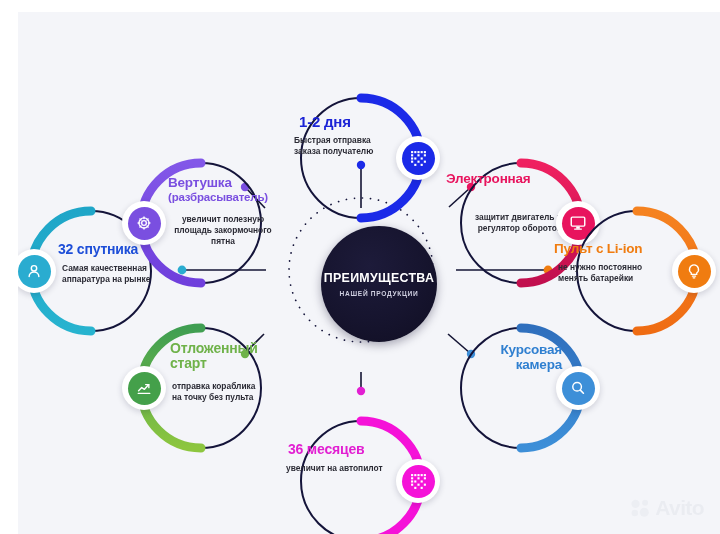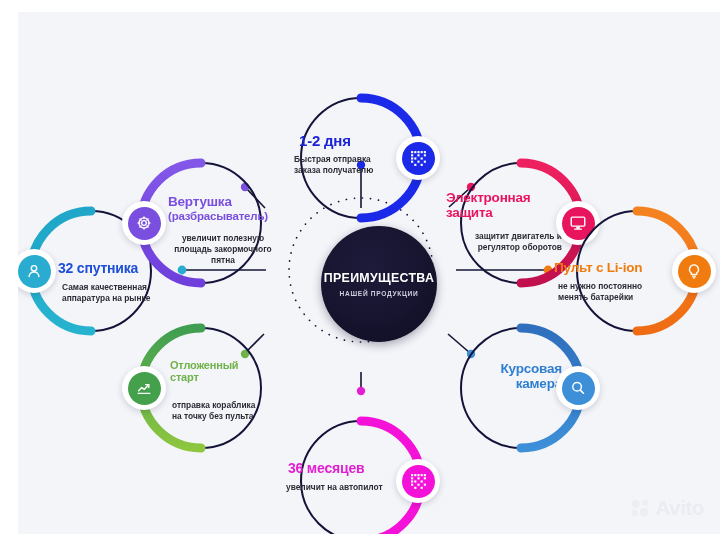--- a/index.html
+++ b/index.html
@@ -11,21 +11,21 @@
   }
   #stage{
     position:absolute;
     left:18px;top:12px;
     width:702px;height:522px;
     background:#f4f5f9;
     overflow:hidden;
   }
   .node{position:absolute;}
   .ring-svg{position:absolute;left:0;top:0;overflow:visible;}
-  .txt{position:absolute;margin-top:19px;}
+  .txt{position:absolute;}
   .title{
     font-weight:bold;
     line-height:1.08;
     letter-spacing:-0.2px;
     white-space:nowrap;
   }
   .sub{
     color:#2b2b35;
     font-size:8.4px;
     line-height:1.32;
@@ -143,21 +143,20 @@
         <linearGradient id="grad-protection" x1="0" y1="0" x2="0" y2="1">
           <stop offset="0%" stop-color="#ef2060"></stop>
             <stop offset="100%" stop-color="#c10f4e"></stop>
         </linearGradient>
       </defs>
       <circle cx="91" cy="91" r="60" fill="none" stroke="#14143a" stroke-width="2"></circle>
       <path d="M 91 31 A 60 60 0 0 1 91 151" fill="none" stroke="url(#grad-protection)" stroke-width="9" stroke-linecap="round"></path>
     </svg>
     <div class="txt title" style="left:16px;top:40px;font-size:13.5px;color:#e8145e;text-align:left;width:116px;">
       <div>Электронная</div>
-      <div>защита</div>
     </div>
     <div class="txt sub" style="left:16px;top:80px;text-align:right;width:116px;">
       <div>защитит двигатель и</div>
       <div>регулятор оборотов</div>
     </div>
     <div class="icon-badge" style="left:126px;top:69px;width:44px;height:44px;">
       <div class="icon-inner" style="width:33px;height:33px;background:#e8145e;">
         <svg width="18" height="18" viewBox="0 0 20 20">
           <rect x="2.5" y="3.5" width="15" height="10" rx="1.2" fill="none" stroke="#fff" stroke-width="1.6"></rect>
           <rect x="8" y="14" width="4" height="2.4" fill="#fff"></rect>
@@ -258,21 +257,21 @@
     <svg class="ring-svg" width="182" height="182">
       <defs>
         <linearGradient id="grad-delayed" x1="0" y1="0" x2="0" y2="1">
           <stop offset="0%" stop-color="#3f9e52"></stop>
             <stop offset="100%" stop-color="#8dc63f"></stop>
         </linearGradient>
       </defs>
       <circle cx="91" cy="91" r="60" fill="none" stroke="#14143a" stroke-width="2"></circle>
       <path d="M 91 31 A 60 60 0 0 0 91 151" fill="none" stroke="url(#grad-delayed)" stroke-width="9" stroke-linecap="round"></path>
     </svg>
-    <div class="txt title" style="left:60px;top:44px;font-size:11px;color:#6fb24a;">
+    <div class="txt title" style="left:60px;top:44px;font-size:14px;color:#6fb24a;">
       <div>Отложенный</div>
       <div>старт</div>
     </div>
     <div class="txt sub" style="left:62px;top:84px;">
       <div>отправка кораблика</div>
       <div>на точку без пульта</div>
     </div>
     <div class="icon-badge" style="left:12px;top:69px;width:44px;height:44px;">
       <div class="icon-inner" style="width:33px;height:33px;background:#44a04a;">
         <svg width="18" height="18" viewBox="0 0 20 20">

